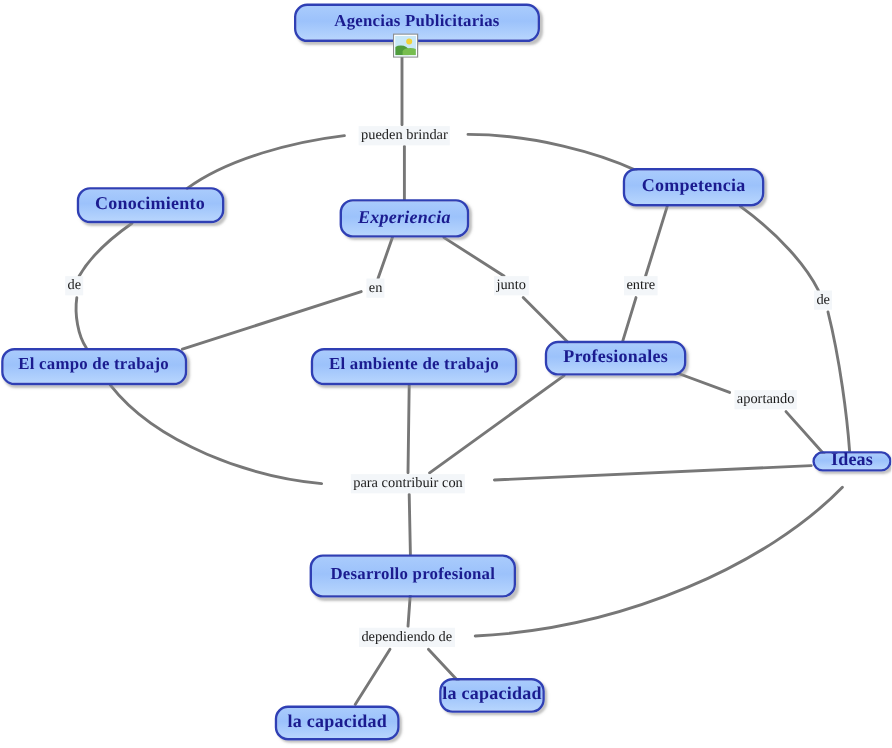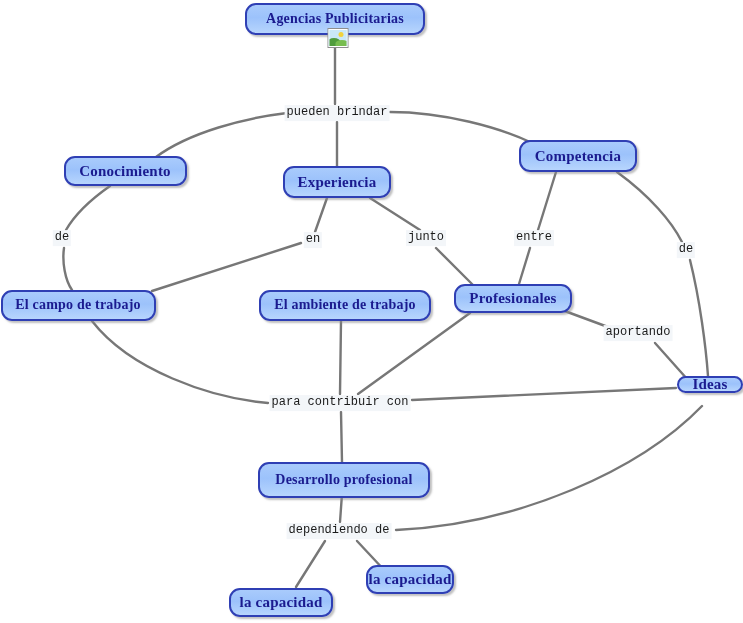--- a/index.html
+++ b/index.html
@@ -48,21 +48,21 @@
     z-index: 3;
   }
   .node-label {
     display: block;
     transform: translateY(-0.5px);
   }
   .node.small-text { font-size: 14px; }
   .link-label {
     position: absolute;
     transform: translate(-50%, -50%);
-    font-family: Liberation Mono, monospace;
+    font-family: Liberation Serif, serif;
     font-size: 12px;
     color: #1a1a1a;
     background: #f3f6f9;
     padding: 1px 2px;
     white-space: nowrap;
     line-height: 1.15;
     z-index: 4;
   }
   .res-icon {
     position: absolute;
@@ -107,27 +107,27 @@
       <path d="M 470 313 L 358 394" fill="none" stroke="#777777" stroke-width="2.4" stroke-linecap="round"></path>
       <path d="M 412 400 L 676 388" fill="none" stroke="#777777" stroke-width="2.4" stroke-linecap="round"></path>
       <path d="M 341 412 L 342 462" fill="none" stroke="#777777" stroke-width="2.4" stroke-linecap="round"></path>
       <path d="M 342 494 L 340 522" fill="none" stroke="#777777" stroke-width="2.4" stroke-linecap="round"></path>
       <path d="M 325 541 L 296 587" fill="none" stroke="#777777" stroke-width="2.4" stroke-linecap="round"></path>
       <path d="M 357 541 L 400 587" fill="none" stroke="#777777" stroke-width="2.4" stroke-linecap="round"></path>
       <path d="M 396 530 C 520 524 640 470 702 406" fill="none" stroke="#777777" stroke-width="2.4" stroke-linecap="round"></path>
     </svg>
 
   <div id="node-layer">
-      <div class="node small-text" style="left: 245px; top: 3px; width: 180px; height: 32px;">
+      <div class="node small-text" style="left: 245px; top: 3px; width: 205px; height: 32px;">
         <span class="node-label">Agencias Publicitarias</span>
       </div>
       <div class="node" style="left: 63.5px; top: 156px; width: 123px; height: 30px;">
         <span class="node-label">Conocimiento</span>
       </div>
-      <div class="node" style="left: 283px; top: 166px; width: 108px; height: 32px;">
+      <div class="node" style="left: 283px; top: 166px; width: 108px; height: 32px; font-style: italic;">
         <span class="node-label">Experiencia</span>
       </div>
       <div class="node" style="left: 519px; top: 140px; width: 118px; height: 32px; justify-content: center;">
         <span class="node-label">Competencia</span>
       </div>
       <div class="node small-text" style="left: 0.5px; top: 289.5px; width: 155px; height: 31px;">
         <span class="node-label">El campo de trabajo</span>
       </div>
       <div class="node small-text" style="left: 259px; top: 289.5px; width: 172px; height: 31px;">
         <span class="node-label">El ambiente de trabajo</span>

